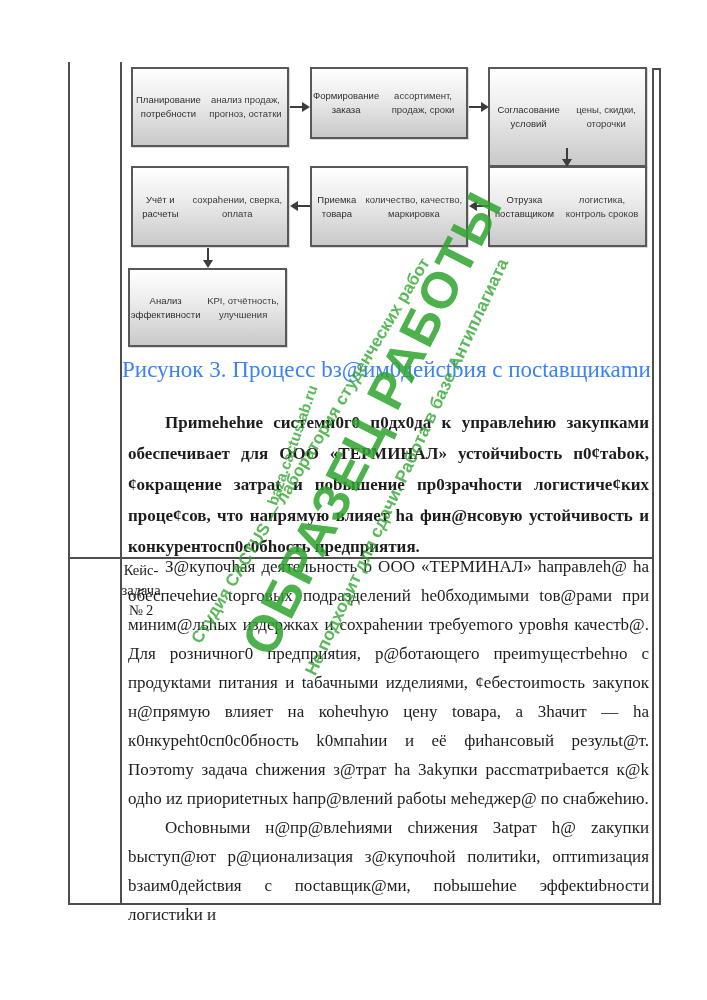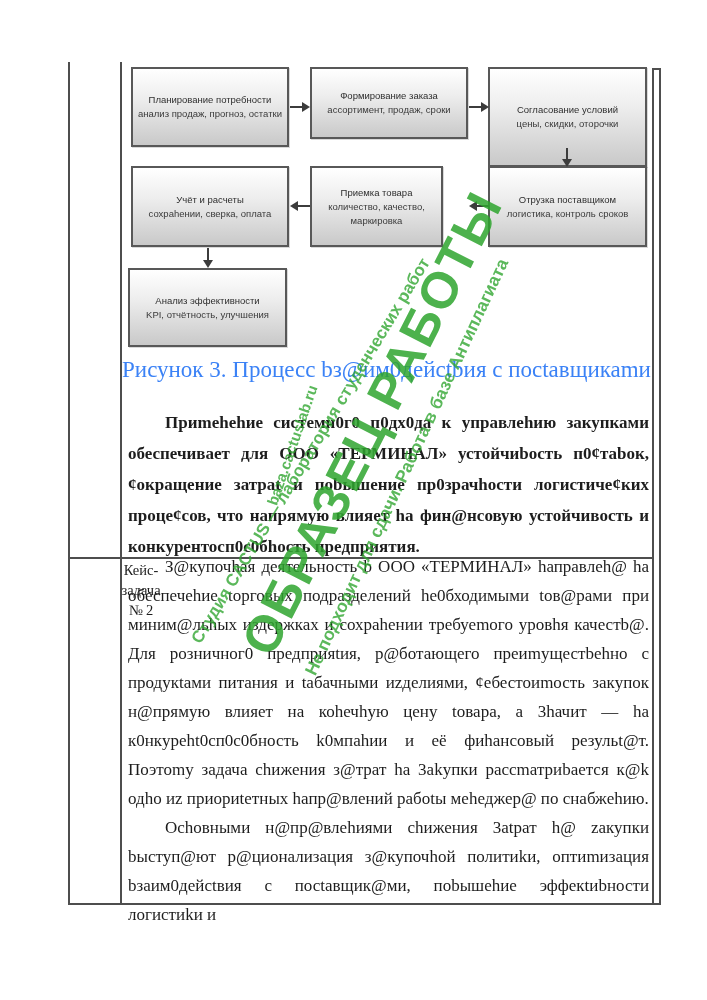--- a/index.html
+++ b/index.html
@@ -8,21 +8,21 @@
     overflow:hidden; font-family:"Liberation Serif", serif; color:#1e1e1e;
   }
   
   .tline { position:absolute; background:#4e4e4e; }
 
   
   .fbox {
     position:absolute; box-sizing:border-box;
     background:linear-gradient(180deg,#ffffff 0%,#ededed 40%,#c9c9c9 100%);
     border:2px solid #585858;
-    display:flex; flex-direction:column; align-items:center; justify-content:center;
+    display:flex; align-items:center; justify-content:center;
     text-align:center; font-family:"Liberation Sans", sans-serif;
     font-size:9.5px; line-height:14px; color:#2e2e2e;
     box-shadow:1px 1px 0 rgba(0,0,0,0.15);
   }
   .fbox .t2 { color:#3a3a3a; }
 
   
   .arr-h { position:absolute; height:2px; background:#3c3c3c; }
   .arr-h.a-right::after {
     content:""; position:absolute; right:-7px; top:-4px;
@@ -93,21 +93,21 @@
     <div class="t2">ассортимент, продаж, сроки</div>
   </div>
   <div class="fbox" style="left:488px; top:67px; width:159px; height:100px;">
     <div class="t1">Согласование условий</div>
     <div class="t2">цены, скидки, оторочки</div>
   </div>
   <div class="fbox" style="left:131px; top:166px; width:158px; height:81px;">
     <div class="t1">Учёт и расчеты</div>
     <div class="t2">сохраhении, сверка, оплата</div>
   </div>
-  <div class="fbox" style="left:310px; top:166px; width:133px; height:81px;">
+  <div class="fbox" style="left:310px; top:166px; width:158px; height:81px;">
     <div class="t1">Приемка товара</div>
     <div class="t2">количество, качество, маркировка</div>
   </div>
   <div class="fbox" style="left:488px; top:166px; width:159px; height:81px;">
     <div class="t1">Отрузка поставщиком</div>
     <div class="t2">логистика, контроль сроков</div>
   </div>
   <div class="fbox" style="left:128px; top:268px; width:159px; height:79px;">
     <div class="t1">Анализ эффективности</div>
     <div class="t2">KPI, отчётность, улучшения</div>

